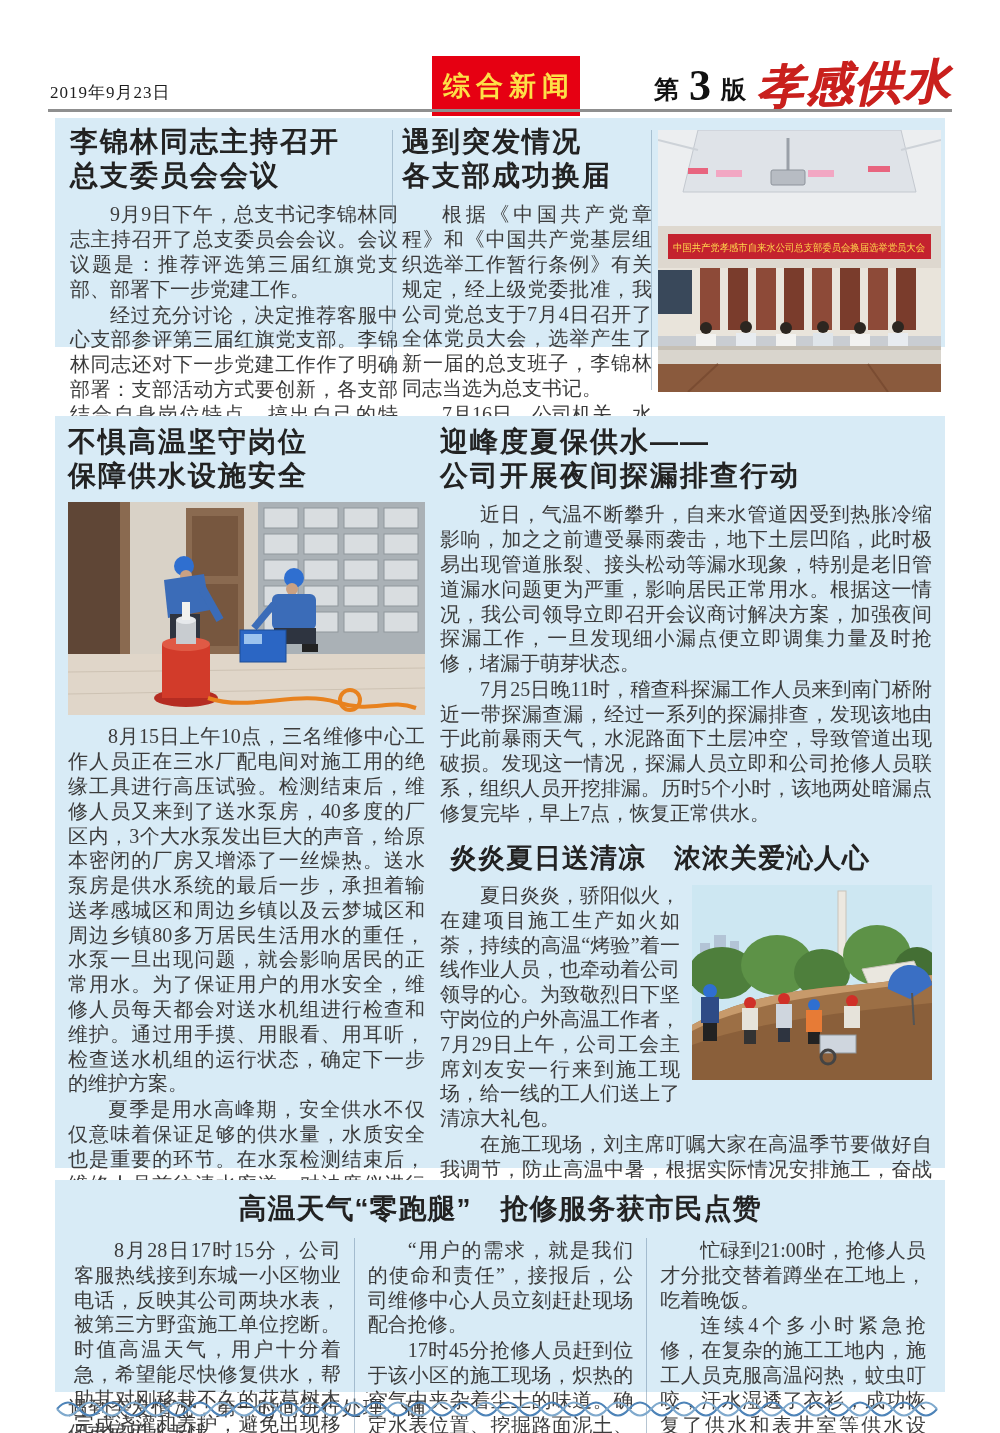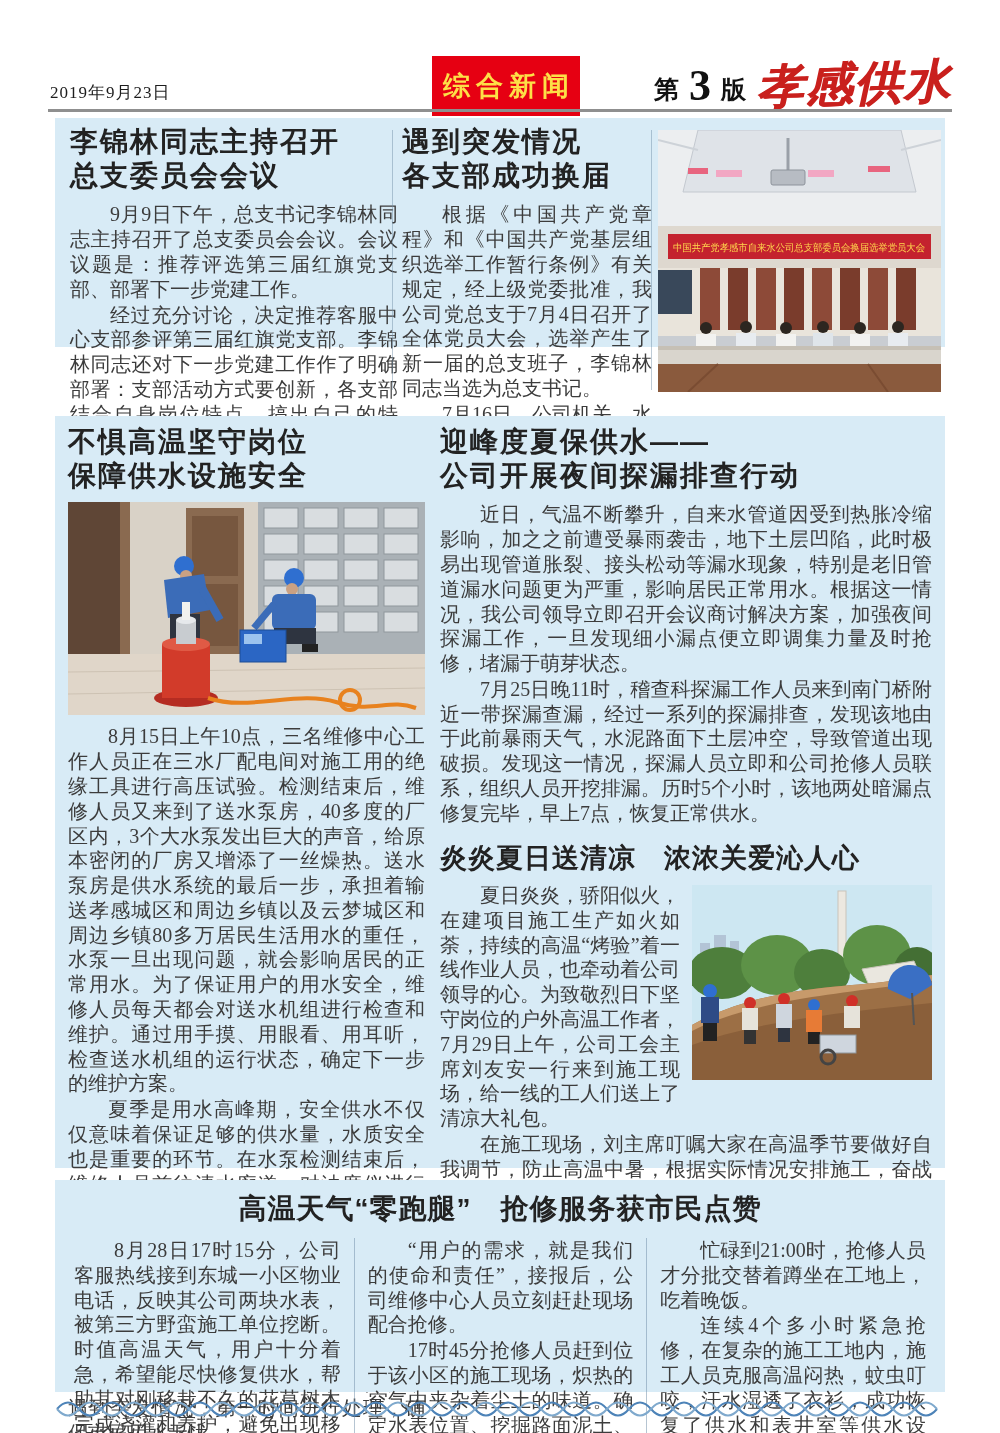--- a/index.html
+++ b/index.html
@@ -48,21 +48,21 @@
   .vr{position:absolute;top:12px;height:260px;width:1px;background:rgba(110,140,165,.45);}
   .vr-1{left:337px;} .vr-2{left:596px;}
   .photo-1{position:absolute;left:602px;top:11px;width:283px;height:262px;margin:1px;}
 
   
   .col-l{position:absolute;left:13px;top:9px;width:357px;}
   .col-r{position:absolute;left:385px;top:9px;width:492px;}
   .photo-2{display:block;width:357px;height:213px;margin:2px 0 9px 0;}
   .ttl-one{
     font-family:"Liberation Sans",sans-serif;font-weight:700;color:#222;
-    font-size:27px;letter-spacing:1px;margin:16px 0 9px 0;line-height:1.2;
+    font-size:27px;letter-spacing:1px;margin:16px 0 9px 10px;line-height:1.2;
   }
   .photo-3{float:right;width:240px;height:195px;margin:2px 0 6px 12px;}
 
   
   .a6-title{
     font-family:"Liberation Sans",sans-serif;font-weight:700;color:#222;text-align:center;
     font-size:28px;letter-spacing:1px;margin:10px 0 10px 0;
   }
   .cols{display:flex;align-items:stretch;padding:0 6px;}
   .ncol{width:33.33%;padding:0 13px;box-sizing:border-box;}

